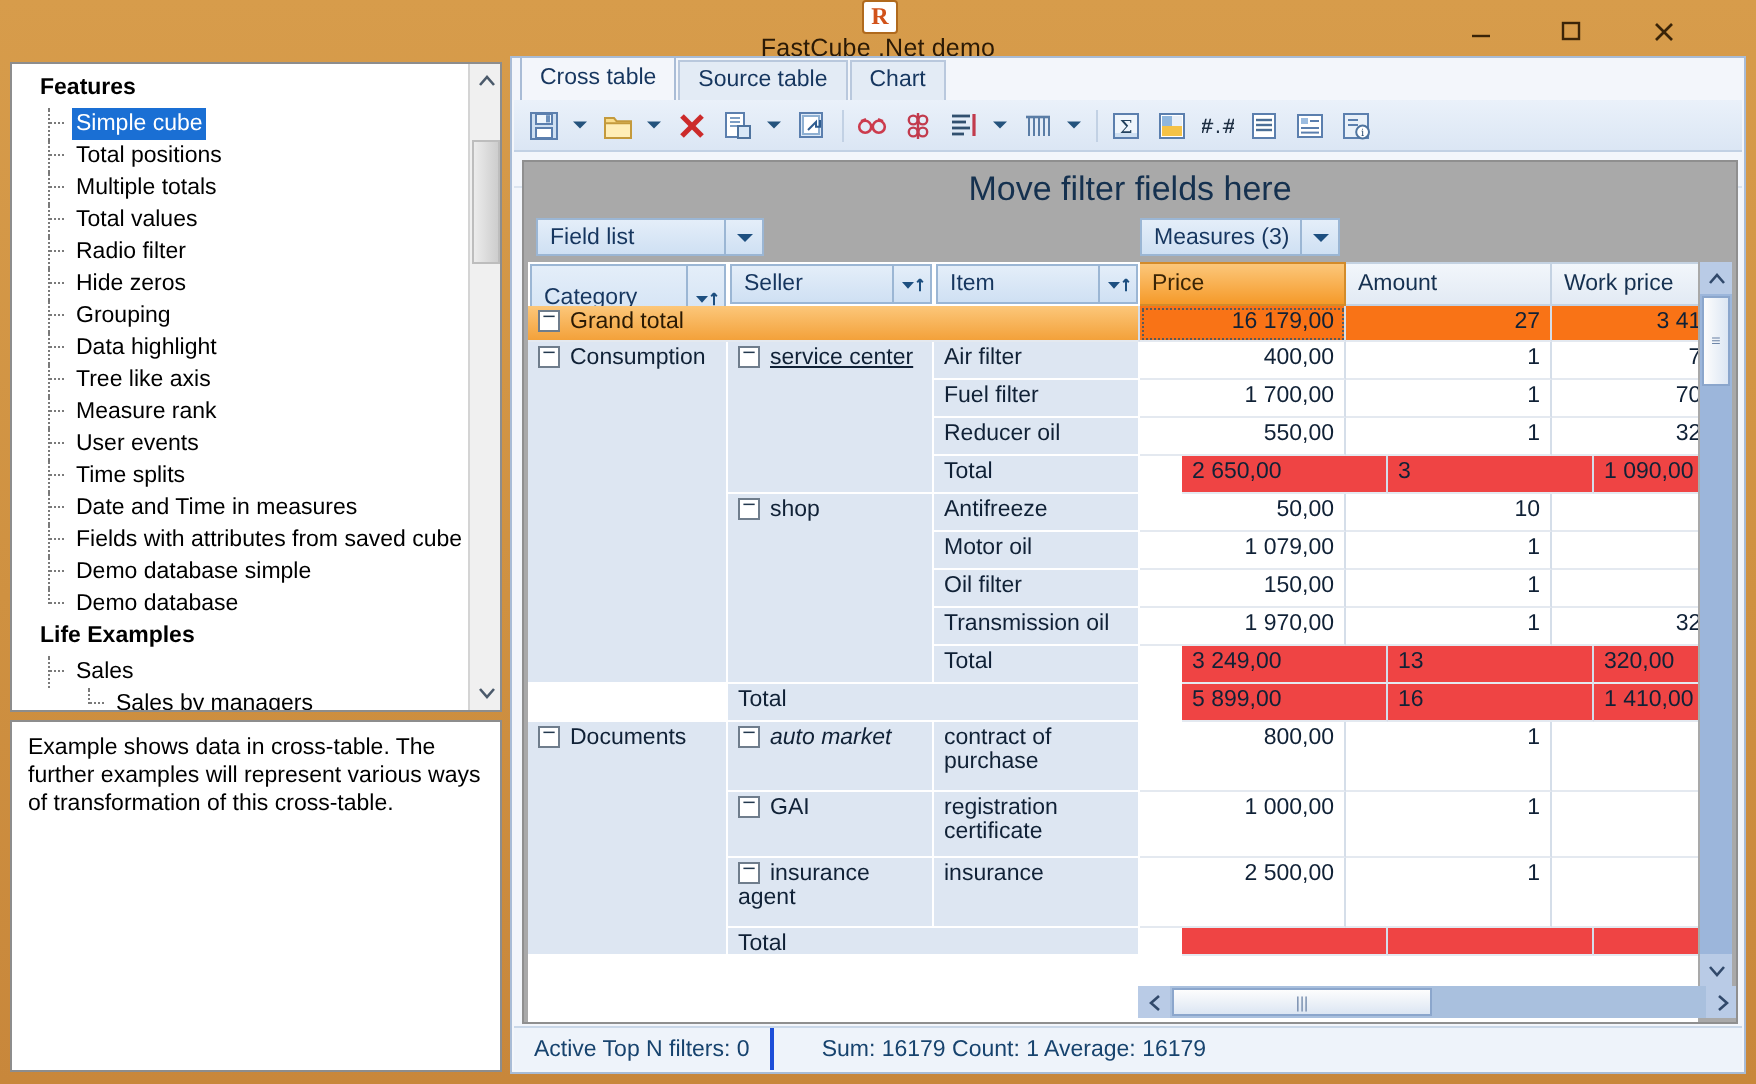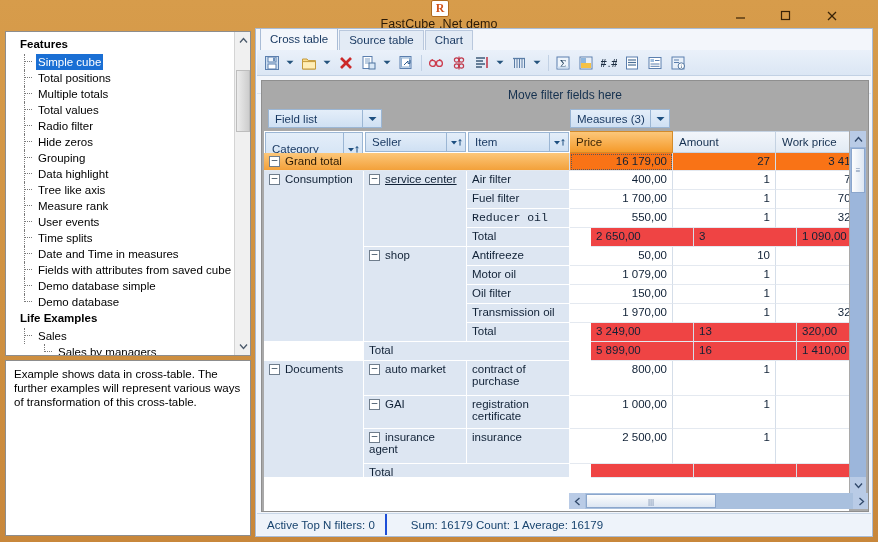--- a/index.html
+++ b/index.html
@@ -146,21 +146,21 @@
 
   
   #xtable{
     position:absolute;left:5px;top:51px;width:608px;height:432px;
     background:#a9a9a9;border:1px solid #8f8f8f;box-sizing:border-box;
     overflow:hidden;
   }
   #movefilter{
     position:absolute;left:0;top:0;width:100%;height:28px;
     display:flex;align-items:center;justify-content:center;
-    color:#15314f;font-size:12px;
+    color:#15314f;font-size:17px;
   }
   
   #fieldrow{
     position:absolute;left:0;top:28px;width:100%;height:22px;
   }
   .pill{
     position:absolute;height:19px;box-sizing:border-box;
     background:linear-gradient(180deg,#e4eef9,#cfe0f3);
     border:1px solid #9bb6d4;
     display:flex;align-items:center;
@@ -544,21 +544,21 @@
             <div class="cell dim" style="width: 100px; height: 171px; flex: 0 0 auto; position: absolute; left: 0px; top: 18px;"><span class="expander">−</span><span>Consumption</span></div>
             <div class="cell dim" style="width: 103px; height: 76px; flex: 0 0 auto; position: absolute; left: 100px; top: 18px; text-decoration: underline;"><span class="expander">−</span><span>service center</span></div>
             <div class="cell dim" style="width: 103px; height: 19px; flex: 0 0 auto; position: absolute; left: 203px; top: 18px;"><span>Air filter</span></div>
             <div class="cell val" style="width: 103px; height: 19px; flex: 0 0 auto; position: absolute; left: 306px; top: 18px;"><span>400,00</span></div>
             <div class="cell val" style="width: 103px; height: 19px; flex: 0 0 auto; position: absolute; left: 409px; top: 18px;"><span>1</span></div>
             <div class="cell val" style="width: 103px; height: 19px; flex: 0 0 auto; position: absolute; left: 512px; top: 18px;"><span>70,00</span></div>
             <div class="cell dim" style="width: 103px; height: 19px; flex: 0 0 auto; position: absolute; left: 203px; top: 37px;"><span>Fuel filter</span></div>
             <div class="cell val" style="width: 103px; height: 19px; flex: 0 0 auto; position: absolute; left: 306px; top: 37px;"><span>1 700,00</span></div>
             <div class="cell val" style="width: 103px; height: 19px; flex: 0 0 auto; position: absolute; left: 409px; top: 37px;"><span>1</span></div>
             <div class="cell val" style="width: 103px; height: 19px; flex: 0 0 auto; position: absolute; left: 512px; top: 37px;"><span>700,00</span></div>
-            <div class="cell dim" style="width: 103px; height: 19px; flex: 0 0 auto; position: absolute; left: 203px; top: 56px; font-family: Liberation Mono, monospace;"><span>Reducer oil</span></div>
+            <div class="cell dim" style="width: 103px; height: 19px; flex: 0 0 auto; position: absolute; left: 203px; top: 56px;"><span>Reducer oil</span></div>
             <div class="cell val" style="width: 103px; height: 19px; flex: 0 0 auto; position: absolute; left: 306px; top: 56px;"><span>550,00</span></div>
             <div class="cell val" style="width: 103px; height: 19px; flex: 0 0 auto; position: absolute; left: 409px; top: 56px;"><span>1</span></div>
             <div class="cell val" style="width: 103px; height: 19px; flex: 0 0 auto; position: absolute; left: 512px; top: 56px;"><span>320,00</span></div>
             <div class="cell dim" style="width: 103px; height: 19px; flex: 0 0 auto; position: absolute; left: 203px; top: 75px;"><span>Total</span></div>
             <div class="cell total" style="width: 103px; height: 19px; flex: 0 0 auto; position: absolute; left: 306px; top: 75px;"><span>2 650,00</span></div>
             <div class="cell total" style="width: 103px; height: 19px; flex: 0 0 auto; position: absolute; left: 409px; top: 75px;"><span>3</span></div>
             <div class="cell total" style="width: 103px; height: 19px; flex: 0 0 auto; position: absolute; left: 512px; top: 75px;"><span>1 090,00</span></div>
             <div class="cell dim" style="width: 103px; height: 95px; flex: 0 0 auto; position: absolute; left: 100px; top: 94px;"><span class="expander">−</span><span>shop</span></div>
             <div class="cell dim" style="width: 103px; height: 19px; flex: 0 0 auto; position: absolute; left: 203px; top: 94px;"><span>Antifreeze</span></div>
             <div class="cell val" style="width: 103px; height: 19px; flex: 0 0 auto; position: absolute; left: 306px; top: 94px;"><span>50,00</span></div>
@@ -578,21 +578,21 @@
             <div class="cell val" style="width: 103px; height: 19px; flex: 0 0 auto; position: absolute; left: 512px; top: 151px;"><span>320,00</span></div>
             <div class="cell dim" style="width: 103px; height: 19px; flex: 0 0 auto; position: absolute; left: 203px; top: 170px;"><span>Total</span></div>
             <div class="cell total" style="width: 103px; height: 19px; flex: 0 0 auto; position: absolute; left: 306px; top: 170px;"><span>3 249,00</span></div>
             <div class="cell total" style="width: 103px; height: 19px; flex: 0 0 auto; position: absolute; left: 409px; top: 170px;"><span>13</span></div>
             <div class="cell total" style="width: 103px; height: 19px; flex: 0 0 auto; position: absolute; left: 512px; top: 170px;"><span>320,00</span></div>
             <div class="cell dim plain" style="width: 206px; height: 19px; flex: 0 0 auto; position: absolute; left: 100px; top: 189px;"><span>Total</span></div>
             <div class="cell total" style="width: 103px; height: 19px; flex: 0 0 auto; position: absolute; left: 306px; top: 189px;"><span>5 899,00</span></div>
             <div class="cell total" style="width: 103px; height: 19px; flex: 0 0 auto; position: absolute; left: 409px; top: 189px;"><span>16</span></div>
             <div class="cell total" style="width: 103px; height: 19px; flex: 0 0 auto; position: absolute; left: 512px; top: 189px;"><span>1 410,00</span></div>
             <div class="cell dim" style="width: 100px; height: 117px; flex: 0 0 auto; position: absolute; left: 0px; top: 208px;"><span class="expander">−</span><span>Documents</span></div>
-            <div class="cell dim" style="width: 103px; height: 35px; flex: 0 0 auto; position: absolute; left: 100px; top: 208px;"><span class="expander">−</span><span>auto market</span></div>
+            <div class="cell dim" style="width: 103px; height: 35px; flex: 0 0 auto; position: absolute; left: 100px; top: 208px; font-style: italic;"><span class="expander">−</span><span>auto market</span></div>
             <div class="cell dim" style="width: 103px; height: 35px; flex: 0 0 auto; position: absolute; left: 203px; top: 208px;"><span>contract of purchase</span></div>
             <div class="cell val" style="width: 103px; height: 35px; flex: 0 0 auto; position: absolute; left: 306px; top: 208px; padding-left: 44px;"><span>800,00</span></div>
             <div class="cell val" style="width: 103px; height: 35px; flex: 0 0 auto; position: absolute; left: 409px; top: 208px;"><span>1</span></div>
             <div class="cell val" style="width: 103px; height: 35px; flex: 0 0 auto; position: absolute; left: 512px; top: 208px;"><span></span></div>
             <div class="cell dim" style="width: 103px; height: 33px; flex: 0 0 auto; position: absolute; left: 100px; top: 243px;"><span class="expander">−</span><span>GAI</span></div>
             <div class="cell dim" style="width: 103px; height: 33px; flex: 0 0 auto; position: absolute; left: 203px; top: 243px;"><span>registration certificate</span></div>
             <div class="cell val" style="width: 103px; height: 33px; flex: 0 0 auto; position: absolute; left: 306px; top: 243px;"><span>1 000,00</span></div>
             <div class="cell val" style="width: 103px; height: 33px; flex: 0 0 auto; position: absolute; left: 409px; top: 243px;"><span>1</span></div>
             <div class="cell val" style="width: 103px; height: 33px; flex: 0 0 auto; position: absolute; left: 512px; top: 243px;"><span></span></div>
             <div class="cell dim" style="width: 103px; height: 35px; flex: 0 0 auto; position: absolute; left: 100px; top: 276px;"><span class="expander">−</span><span>insurance agent</span></div>

